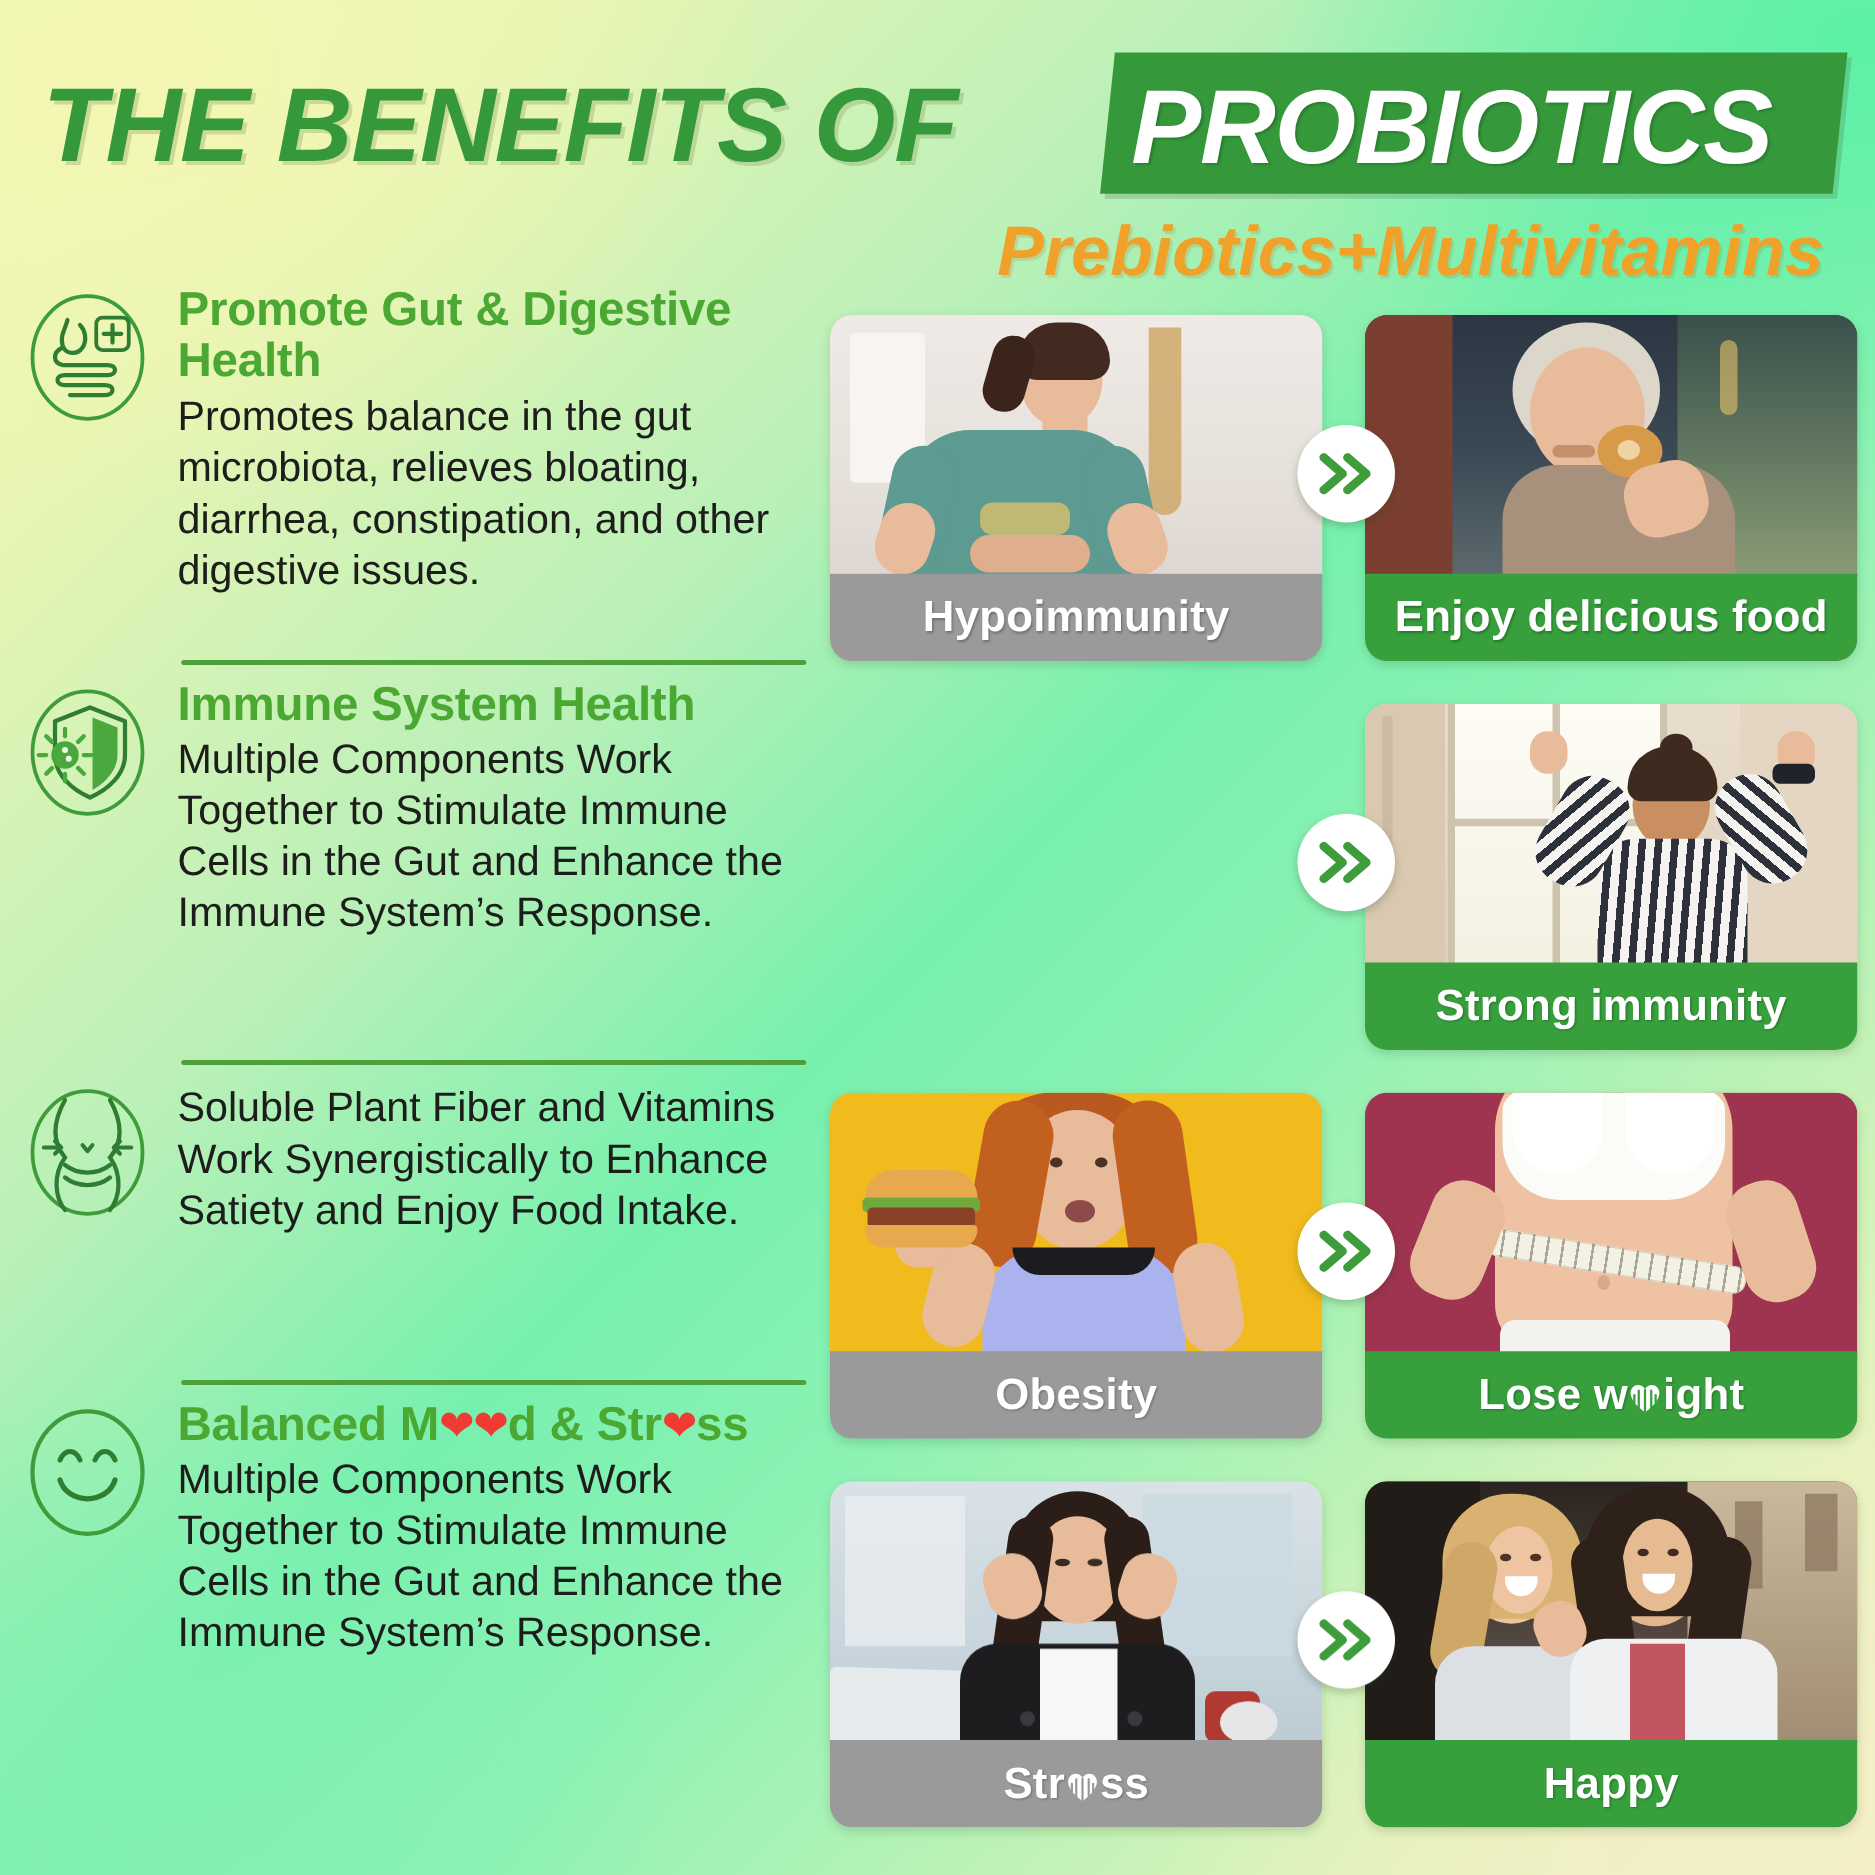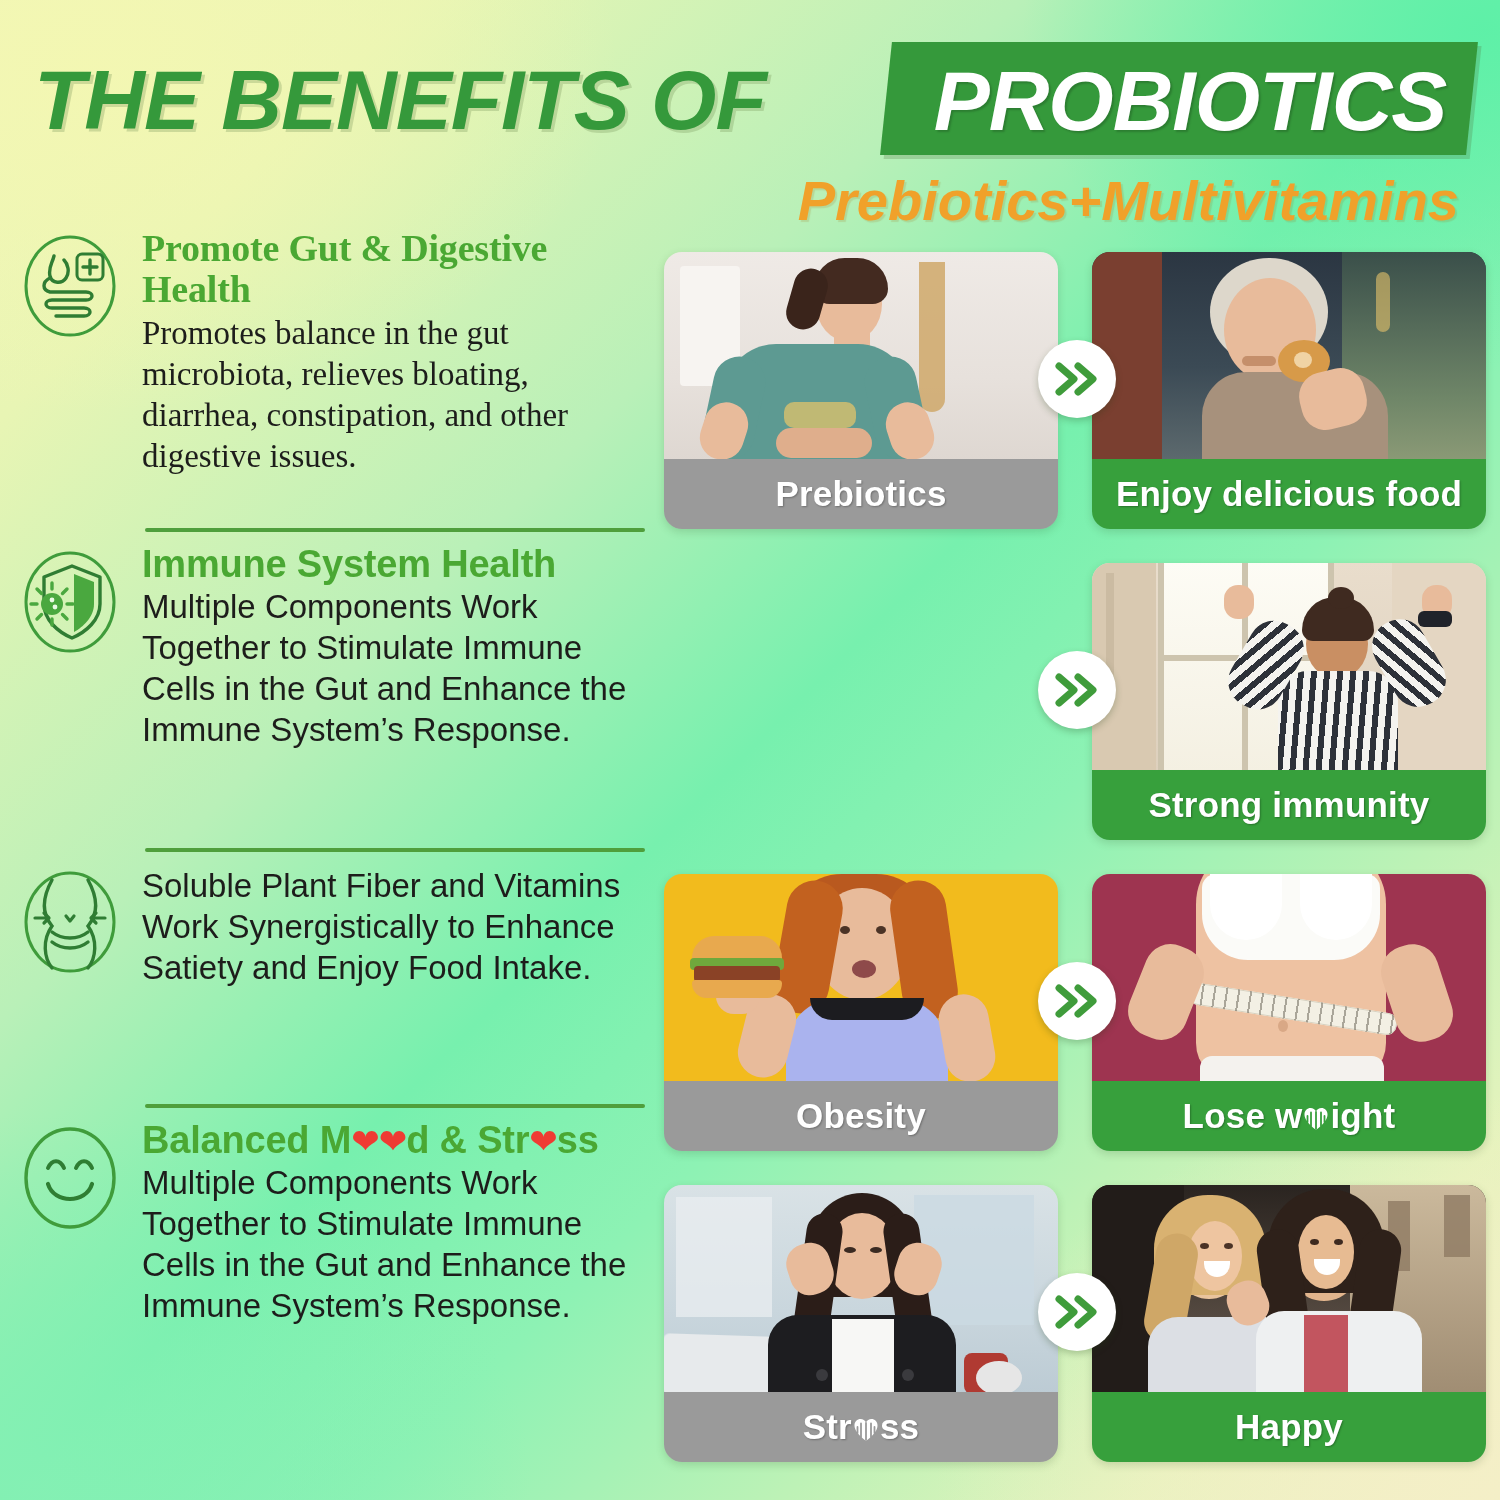--- a/index.html
+++ b/index.html
@@ -43,21 +43,21 @@
   }
   .title-badge{
     position:absolute;left:886px;top:42px;width:586px;height:113px;
     background:#35993b;
     transform:skewX(-6deg);
     box-shadow:4px 4px 0 rgba(80,110,60,.25);
   }
   .title-badge-text{
     position:absolute;left:905px;top:53px;width:570px;
     font-size:84px;font-weight:bold;font-style:italic;letter-spacing:-1px;
-    color:#ffffff;text-align:center;white-space:nowrap;
+    color:#ffffff;text-align:left;white-space:nowrap;
     text-shadow:2px 2px 2px rgba(0,0,0,.18);
   }
   .subtitle{
     position:absolute;right:34px;top:168px;
     font-size:56px;font-weight:bold;font-style:italic;
     color:#f0a12a;white-space:nowrap;
     text-shadow:2px 2px 1px rgba(160,110,20,.18);
   }
 
   
@@ -127,21 +127,21 @@
 
   <div class="header">
     <div class="title-main">THE BENEFITS OF</div>
     <div class="title-badge"></div>
     <div class="title-badge-text">PROBIOTICS</div>
     <div class="subtitle">Prebiotics+Multivitamins</div>
   </div>
 
   <div class="left-col">
 
-    <div class="benefit" style="top:0px;font-family:Liberation Serif, serif;">
+    <div class="benefit" style="top:0px;">
       <div class="icon-wrap">
         <svg viewBox="0 0 96 104">
           <ellipse cx="48" cy="52" rx="44" ry="49" fill="none" stroke="#3f9c3b" stroke-width="3"></ellipse>
           <path d="M32 22 C30 30 26 34 28 42 C30 50 40 50 44 44 C48 38 46 30 42 26" fill="none" stroke="#2f7d33" stroke-width="3.4" stroke-linecap="round"></path>
           <path d="M28 44 C20 48 20 56 28 58 L64 58 C72 58 72 66 64 66 L30 66
                    C22 66 22 74 30 74 L62 74 C70 74 70 82 62 82 L34 82" fill="none" stroke="#2f7d33" stroke-width="3.4" stroke-linecap="round" stroke-linejoin="round"></path>
           <rect x="55" y="20" width="26" height="26" rx="5" fill="none" stroke="#2f7d33" stroke-width="3"></rect>
           <path d="M68 26 L68 40 M61 33 L75 33" stroke="#2f7d33" stroke-width="3.4" stroke-linecap="round"></path>
         </svg>
       </div>
@@ -217,21 +217,21 @@
             <div class="fig sk" style="left:170px;top:76px;width:36px;height:34px;"></div>
             <div class="fig" style="left:60px;top:92px;width:186px;height:120px;background:#5d9a92;border-radius:52px 52px 10px 10px;"></div>
             <div class="fig" style="left:44px;top:104px;width:52px;height:104px;background:#5d9a92;border-radius:26px;transform:rotate(12deg);"></div>
             <div class="fig" style="left:206px;top:104px;width:52px;height:104px;background:#5d9a92;border-radius:26px;transform:rotate(-12deg);"></div>
             <div class="fig sk" style="left:38px;top:150px;width:44px;height:58px;border-radius:22px;transform:rotate(18deg);"></div>
             <div class="fig sk" style="left:224px;top:150px;width:44px;height:58px;border-radius:22px;transform:rotate(-18deg);"></div>
             <div class="fig" style="left:120px;top:150px;width:72px;height:26px;background:#e2c36a;border-radius:10px;opacity:.75;"></div>
             <div class="fig sk2" style="left:112px;top:176px;width:96px;height:30px;border-radius:16px;"></div>
           </div>
         </div>
-        <div class="label before">Prebiotics</div>
+        <div class="label before">Hypoimmunity</div>
       </div>
 
       <div class="arrow-badge">
         <svg viewBox="0 0 46 38">
           <path d="M5 6 L20 19 L5 32" fill="none" stroke="#3f9c3b" stroke-width="7" stroke-linecap="round" stroke-linejoin="round"></path>
           <path d="M24 6 L39 19 L24 32" fill="none" stroke="#3f9c3b" stroke-width="7" stroke-linecap="round" stroke-linejoin="round"></path>
         </svg>
       </div>
 
       <div class="card right">

